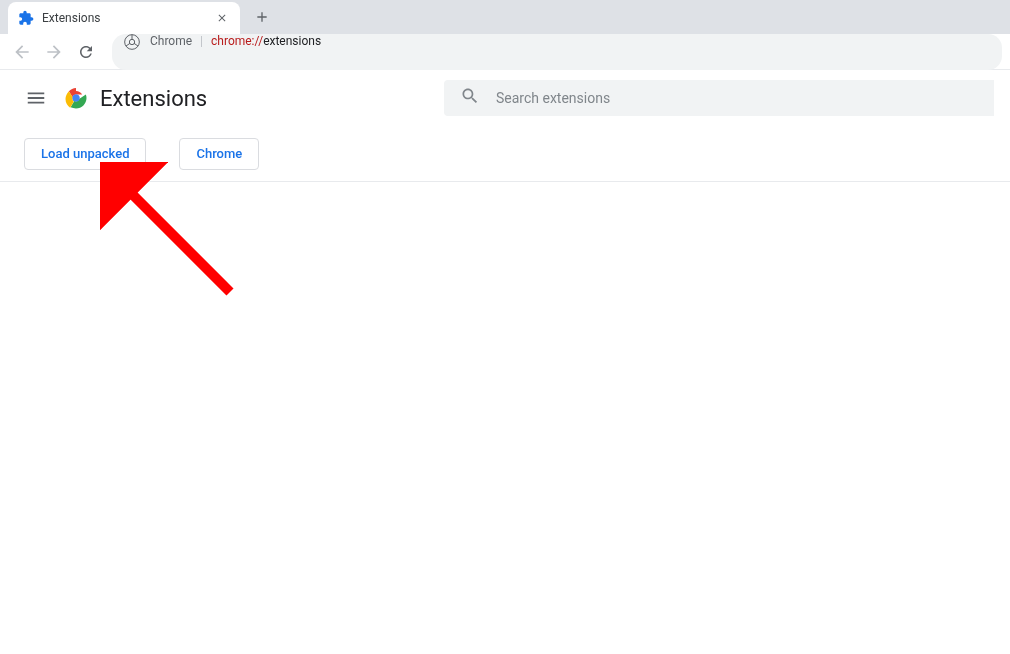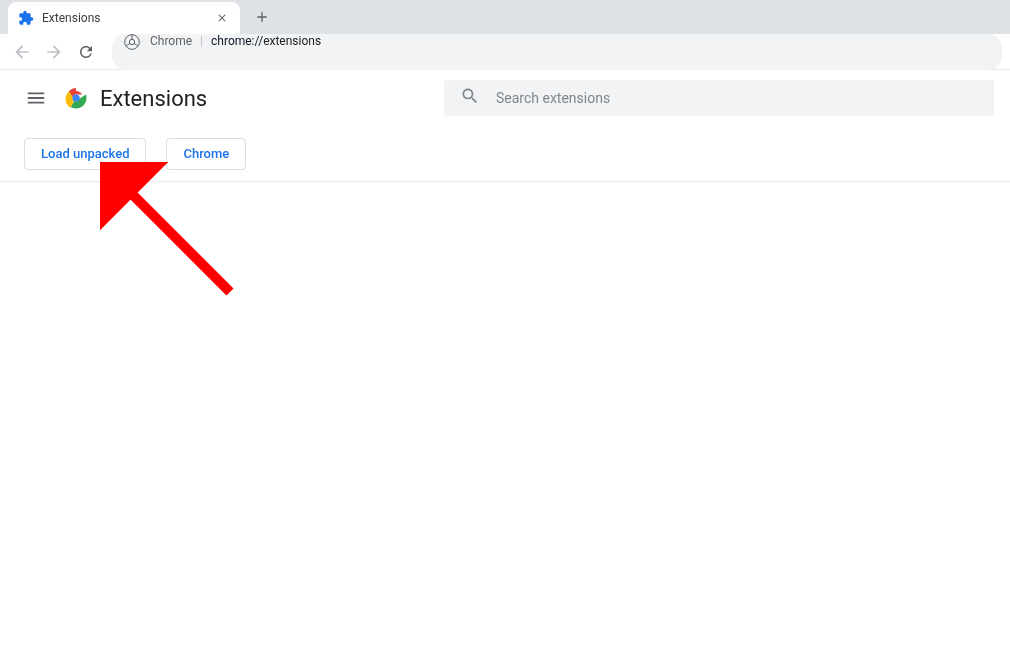--- a/index.html
+++ b/index.html
@@ -114,21 +114,21 @@
       flex-shrink: 0;
     }
     .url-prefix {
       color: #5f6368;
     }
     .url-divider {
       margin: 0 8px;
       color: #bdc1c6;
     }
     .url-path-muted {
-      color: #0f172a;
+      color: #b91c1c;
     }
     .url-path-bold {
       color: #202124;
     }
     
     .ext-header {
       height: 56px;
       display: flex;
       align-items: center;
       padding: 0 16px;
@@ -178,21 +178,21 @@
     }
     .search-input::placeholder {
       color: #80868b;
     }
     
     .actions-row {
       height: 56px;
       display: flex;
       align-items: center;
       padding: 0 24px;
-      gap: 20px;
+      gap: 33px;
       border-bottom: 1px solid #e8eaed;
     }
     .action-btn {
       height: 32px;
       padding: 0 16px;
       border: 1px solid #dadce0;
       background: #fff;
       border-radius: 4px;
       color: #1a73e8;
       font-size: 13px;

